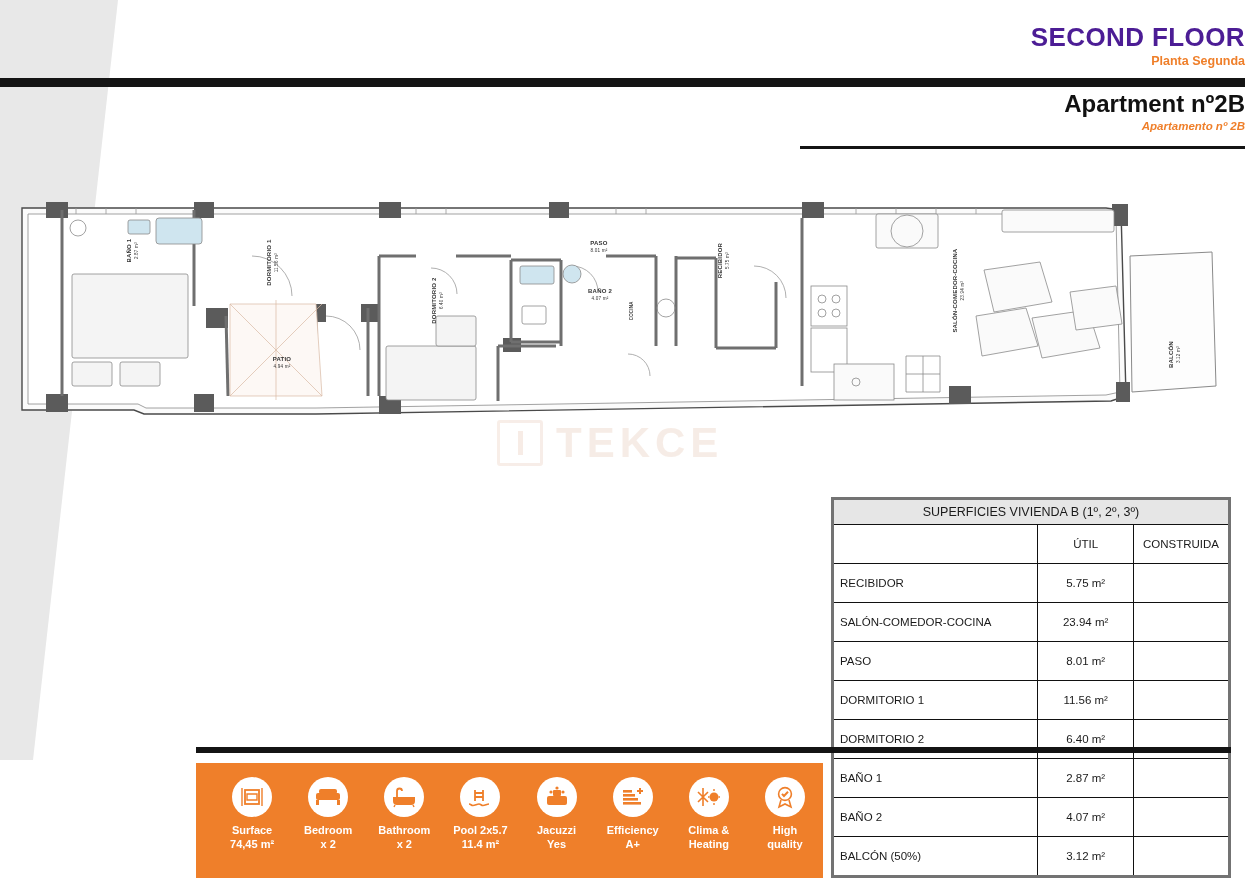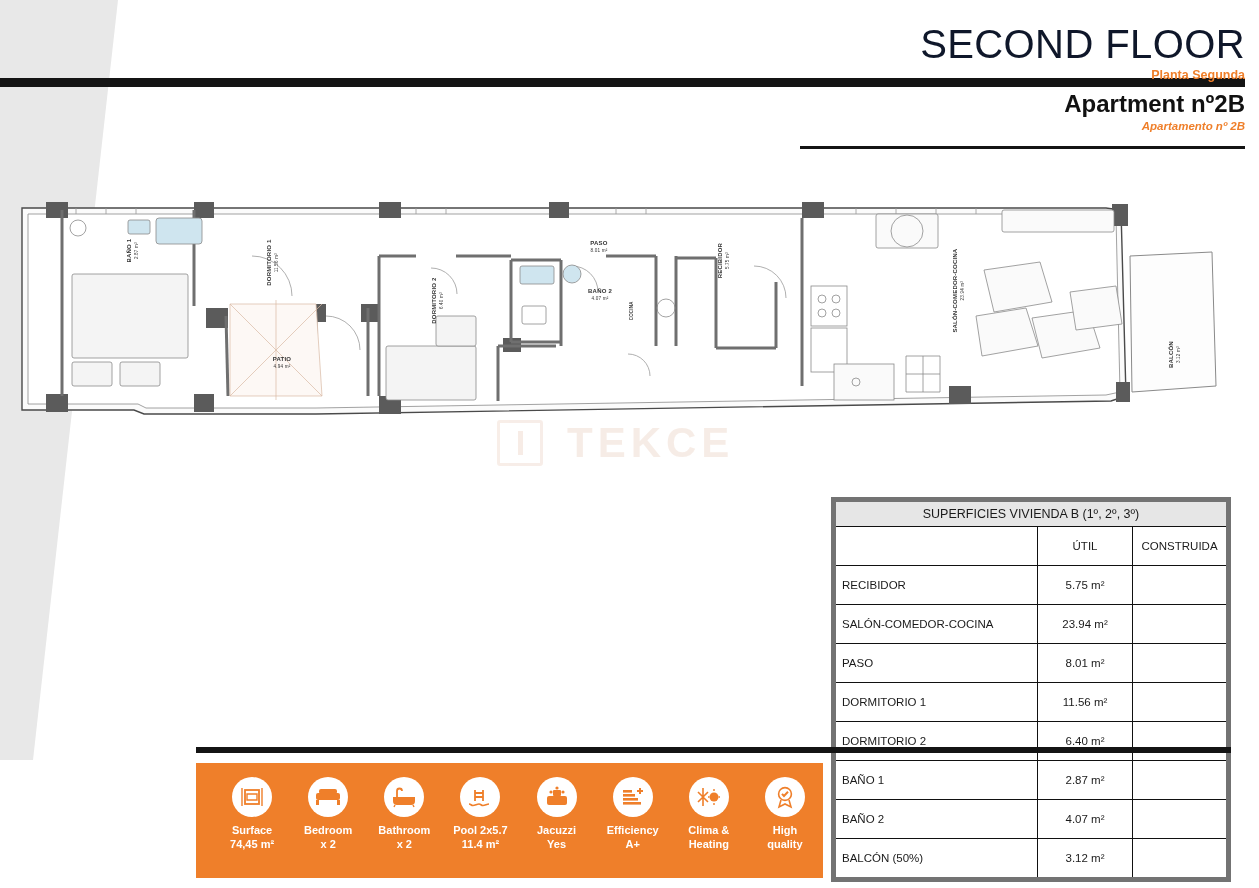--- a/index.html
+++ b/index.html
@@ -23,21 +23,21 @@
 
   
   .hdr-rule-top {
     position:absolute; left:0; top:78px; width:1245px; height:9px; background:#141414;
   }
   .hdr-rule-bottom {
     position:absolute; left:800px; top:146px; width:445px; height:3px; background:#141414;
   }
   .title-block { position:absolute; right:14px; top:24px; text-align:right; }
   .title-main {
-    font-size:40px; font-weight:normal; letter-spacing:.4px; color:#0f172a; line-height:1;
+    font-size:26px; font-weight:bold; letter-spacing:.4px; color:#4c1d95; line-height:1;
   }
   .title-sub {
     font-size:12.5px; font-weight:bold; color:#ef7f2a; margin-top:4px;
   }
   .apt-block { position:absolute; right:14px; top:92px; text-align:right; }
   .apt-main { font-size:24px; font-weight:bold; color:#111; line-height:1; }
   .apt-sub { font-size:11.5px; font-style:italic; font-weight:bold; color:#ef7f2a; margin-top:4px;text-align:right; }
 
   
   .plan { position:absolute; left:16px; top:196px; width:1215px; height:250px; }
@@ -46,33 +46,33 @@
   .room-label {
     position:absolute; font-size:6px; color:#333; line-height:1.25;
     text-align:center; letter-spacing:.2px; font-weight:bold;
   }
   .room-label .area { font-weight:normal; font-size:4.6px; display:block; }
   .rot90 { transform-origin:center center; transform:rotate(-90deg); }
 
   
   .watermark {
     position:absolute; left:497px; top:412px; width:330px; height:62px;
-    display:flex; align-items:center; gap:24px; opacity:.55;
+    display:flex; align-items:center; gap:13px; opacity:.55;
   }
   .wm-box {
     width:46px; height:46px; border:3px solid #f2e0d6; border-radius:3px;
     display:flex; align-items:center; justify-content:center;
   }
   .wm-box span { display:block; width:5px; height:24px; background:#f2ded3; }
   .wm-text { font-size:42px; font-weight:bold; color:#f0ded3; letter-spacing:5px; }
 
   
   .surf-table {
     position:absolute; left:831px; top:497px; width:400px;
-    border:5px solid #737373; border-collapse:collapse; font-size:11.5px;
+    border:3px solid #737373; border-collapse:collapse; font-size:11.5px;
     background:#fff;
   }
   .surf-table th, .surf-table td {
     border:1px solid #111; padding:13px 6px; font-weight:normal;
   }
   .surf-title {
     text-align:center; font-weight:bold; font-size:12.5px; padding:5px 4px !important;
     background:#e6e6e6;
   }
   .surf-head td { text-align:center; font-weight:normal; }

